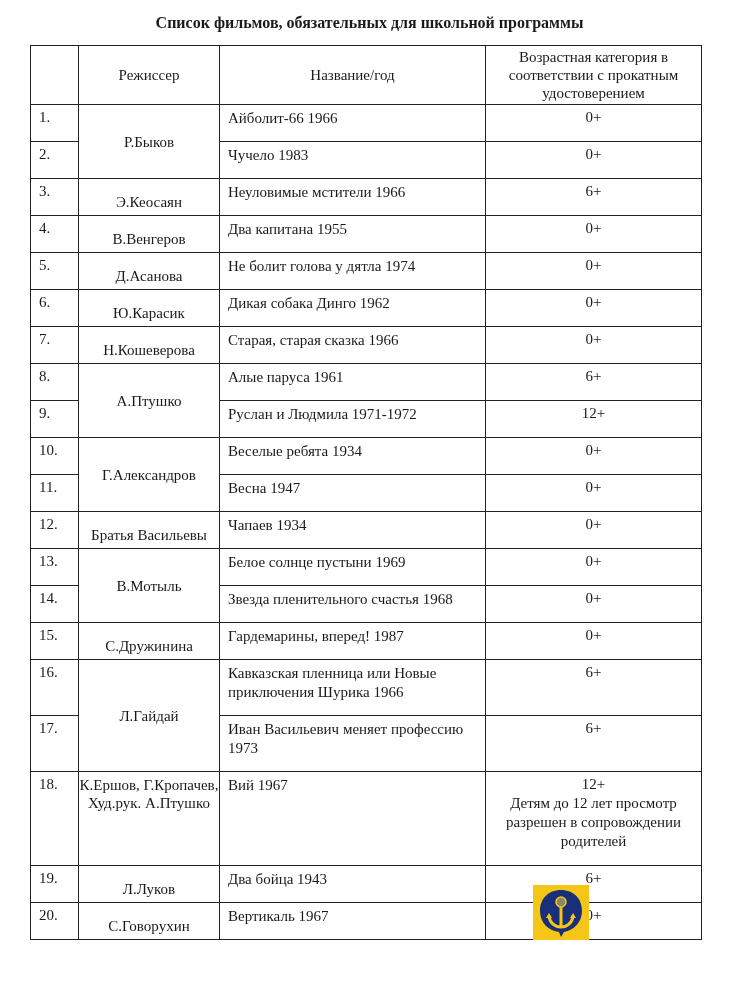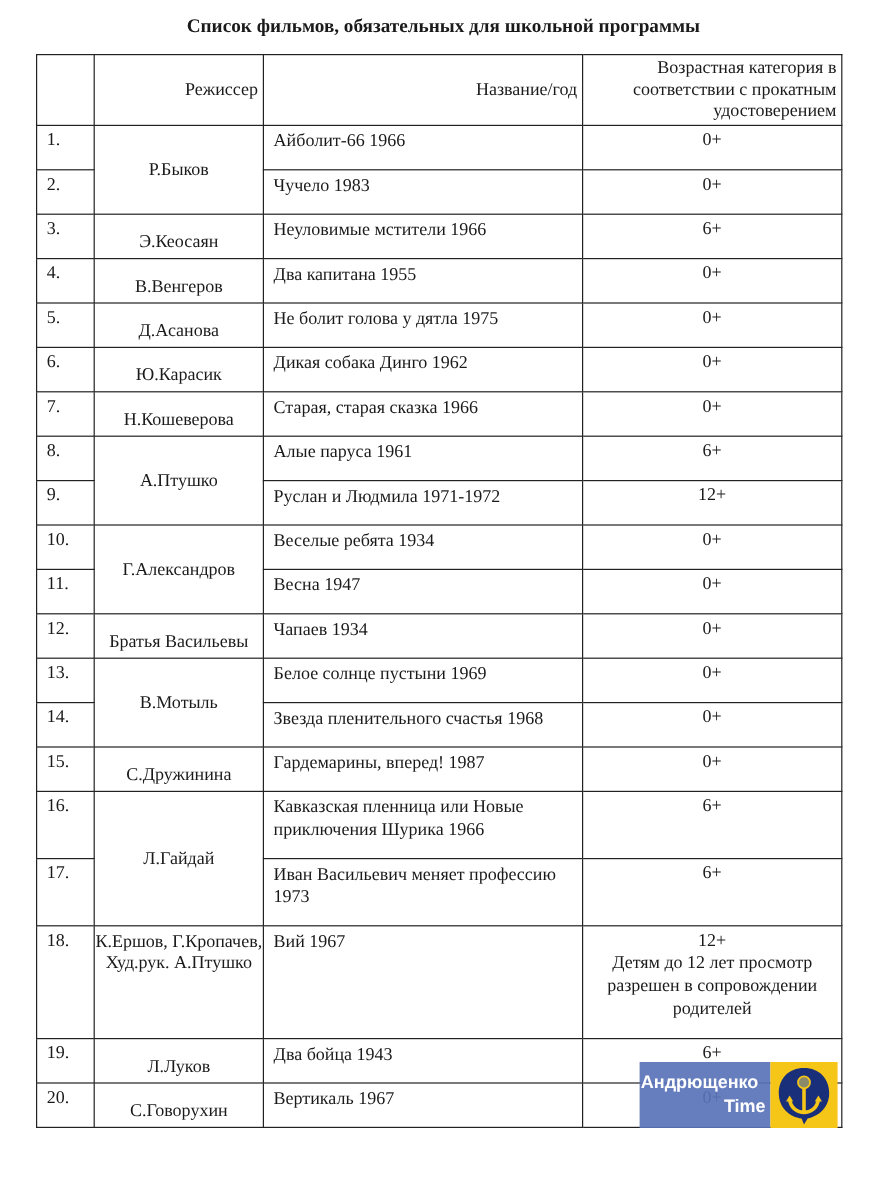--- a/index.html
+++ b/index.html
@@ -17,21 +17,21 @@
     font-size: 15px;
   }
   table.films td, table.films th {
     border: 1px solid #222; vertical-align: top; padding: 0;
     font-weight: normal;
   }
   col.c-num { width: 48px; }
   col.c-dir { width: 141px; }
   col.c-title { width: 266px; }
   col.c-age { width: 216px; }
-  th { text-align: right; vertical-align: middle !important; line-height: 18px; }
+  th { text-align: center; vertical-align: middle !important; line-height: 18px; }
   th .hdr-inner { padding: 2px 4px; }
   tr.hdr { height: 57px; }
   tr.r1 { height: 37px; }
   tr.r2 { height: 56px; }
   tr.r18 { height: 94px; }
   td.num { padding: 4px 0 0 8px !important; }
   td.title-cell { padding: 4px 0 0 8px !important; line-height: 19px; }
   td.age { text-align: center; padding: 3px 4px 0 4px !important; line-height: 19px; }
   td.dir { text-align: center; vertical-align: middle !important; line-height: 18px; }
   td.dir.single { vertical-align: bottom !important; padding-bottom: 4px !important; }
@@ -100,21 +100,21 @@
     </tr>
     <tr class="r1">
       <td class="num">4.</td>
       <td class="dir single">В.Венгеров</td>
       <td class="title-cell">Два капитана 1955</td>
       <td class="age">0+</td>
     </tr>
     <tr class="r1">
       <td class="num">5.</td>
       <td class="dir single">Д.Асанова</td>
-      <td class="title-cell">Не болит голова у дятла 1975</td>
+      <td class="title-cell">Не болит голова у дятла 1974</td>
       <td class="age">0+</td>
     </tr>
     <tr class="r1">
       <td class="num">6.</td>
       <td class="dir single">Ю.Карасик</td>
       <td class="title-cell">Дикая собака Динго 1962</td>
       <td class="age">0+</td>
     </tr>
     <tr class="r1">
       <td class="num">7.</td>
@@ -196,24 +196,20 @@
     <tr class="r1">
       <td class="num">20.</td>
       <td class="dir single">С.Говорухин</td>
       <td class="title-cell">Вертикаль 1967</td>
       <td class="age">0+</td>
     </tr>
   </tbody>
 </table>
 
 <div class="watermark">
-  <div class="wm-text">
-    <span class="l1">Андрющенко</span>
-    <span class="l2">Time</span>
-  </div>
   <div class="wm-logo">
     <svg width="48" height="50" viewBox="0 0 48 50">
       <path d="M24 2 C11 2 3 11 3 23 C3 35 12 43 22 44 L24 49 L27 44 C37 42 45 34 45 23 C45 11 37 2 24 2 Z" fill="#1a2f7a"></path>
       <circle cx="24" cy="14" r="5" fill="#8a8a6a" stroke="#f5c518" stroke-width="1.5"></circle>
       <line x1="24" y1="19" x2="24" y2="38" stroke="#f5c518" stroke-width="3"></line>
       <path d="M12 28 C13 36 19 39 24 39 C29 39 35 36 36 28" fill="none" stroke="#f5c518" stroke-width="3"></path>
       <path d="M9 30 L12 25 L15 30 Z" fill="#f5c518"></path>
       <path d="M33 30 L36 25 L39 30 Z" fill="#f5c518"></path>
     </svg>
   </div>

